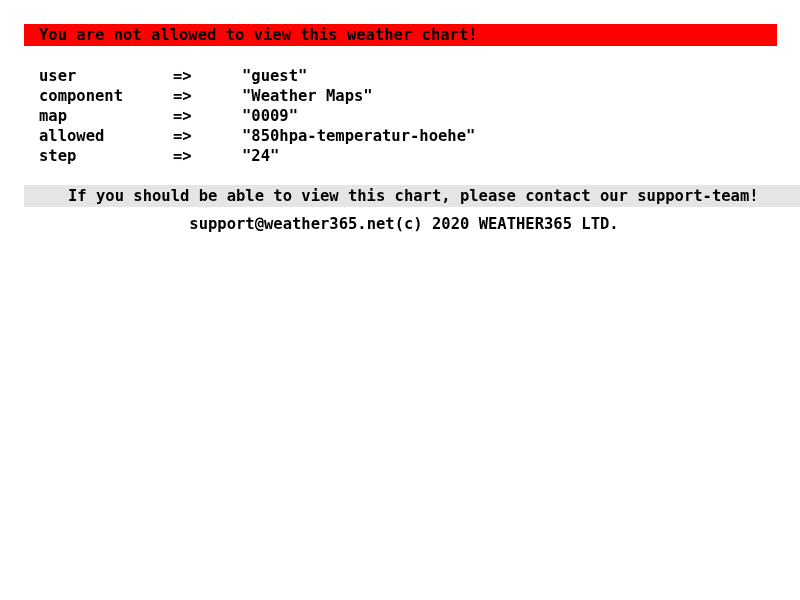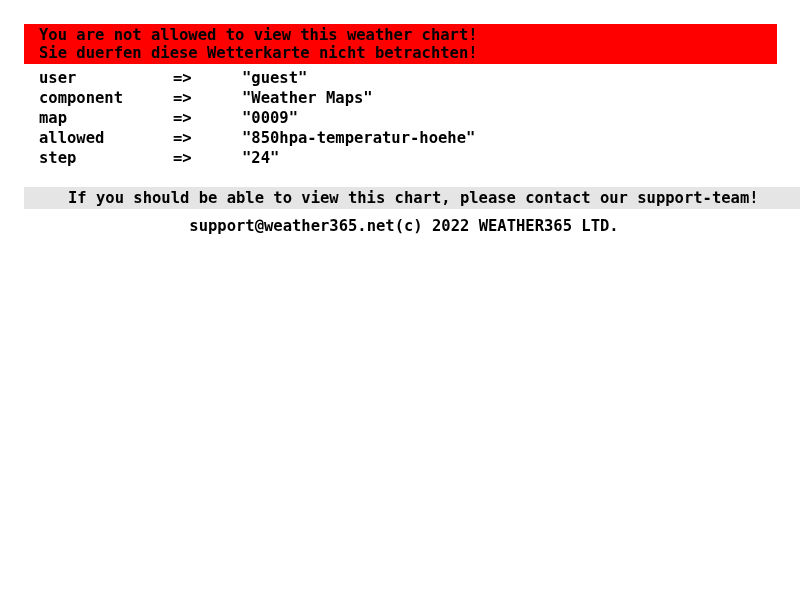--- a/index.html
+++ b/index.html
@@ -22,21 +22,21 @@
   }
   .banner {
     width: 738px; 
     padding: 2px 0 2px 15px;
     line-height: 18px;
     white-space: nowrap;
     overflow: hidden;
   }
   .banner-error {
     background: #ff0000;
-    margin-bottom: 4px;
+    margin-bottom: 20px;
   }
   .banner-support {
     background: #00ff00;
     margin-bottom: 7px;
   }
   .details {
     padding-left: 15px;
     line-height: 20px;
     margin-bottom: 19px;
   }
@@ -56,21 +56,20 @@
     white-space: nowrap;
   }
 </style>
 </head>
 <body>
 
 <div class="page">
 
   <div class="banner banner-error" style="background-color: rgb(255, 0, 0);">
     <div>You are not allowed to view this weather chart!</div>
-    <div>Sie duerfen diese Wetterkarte nicht betrachten!</div>
   </div>
 
   <div class="details">
     <div class="kv-row">
       <span class="kv-key">user</span>
       <span class="kv-arrow">=&gt;</span>
       <span class="kv-value">"guest"</span>
     </div>
     <div class="kv-row">
       <span class="kv-key">component</span>
@@ -93,16 +92,16 @@
       <span class="kv-value">"24"</span>
     </div>
   </div>
 
   <div class="banner banner-support" style="background-color: #e5e5e5; padding-left: 44px;">
     <div>If you should be able to view this chart, please contact our support-team!</div>
   </div>
 
   <div class="footer">
     <span>support@weather365.net</span>
-    <span>(c) 2022 WEATHER365 LTD.</span>
+    <span>(c) 2020 WEATHER365 LTD.</span>
   </div>
 
 </div>
 
 </body></html>

